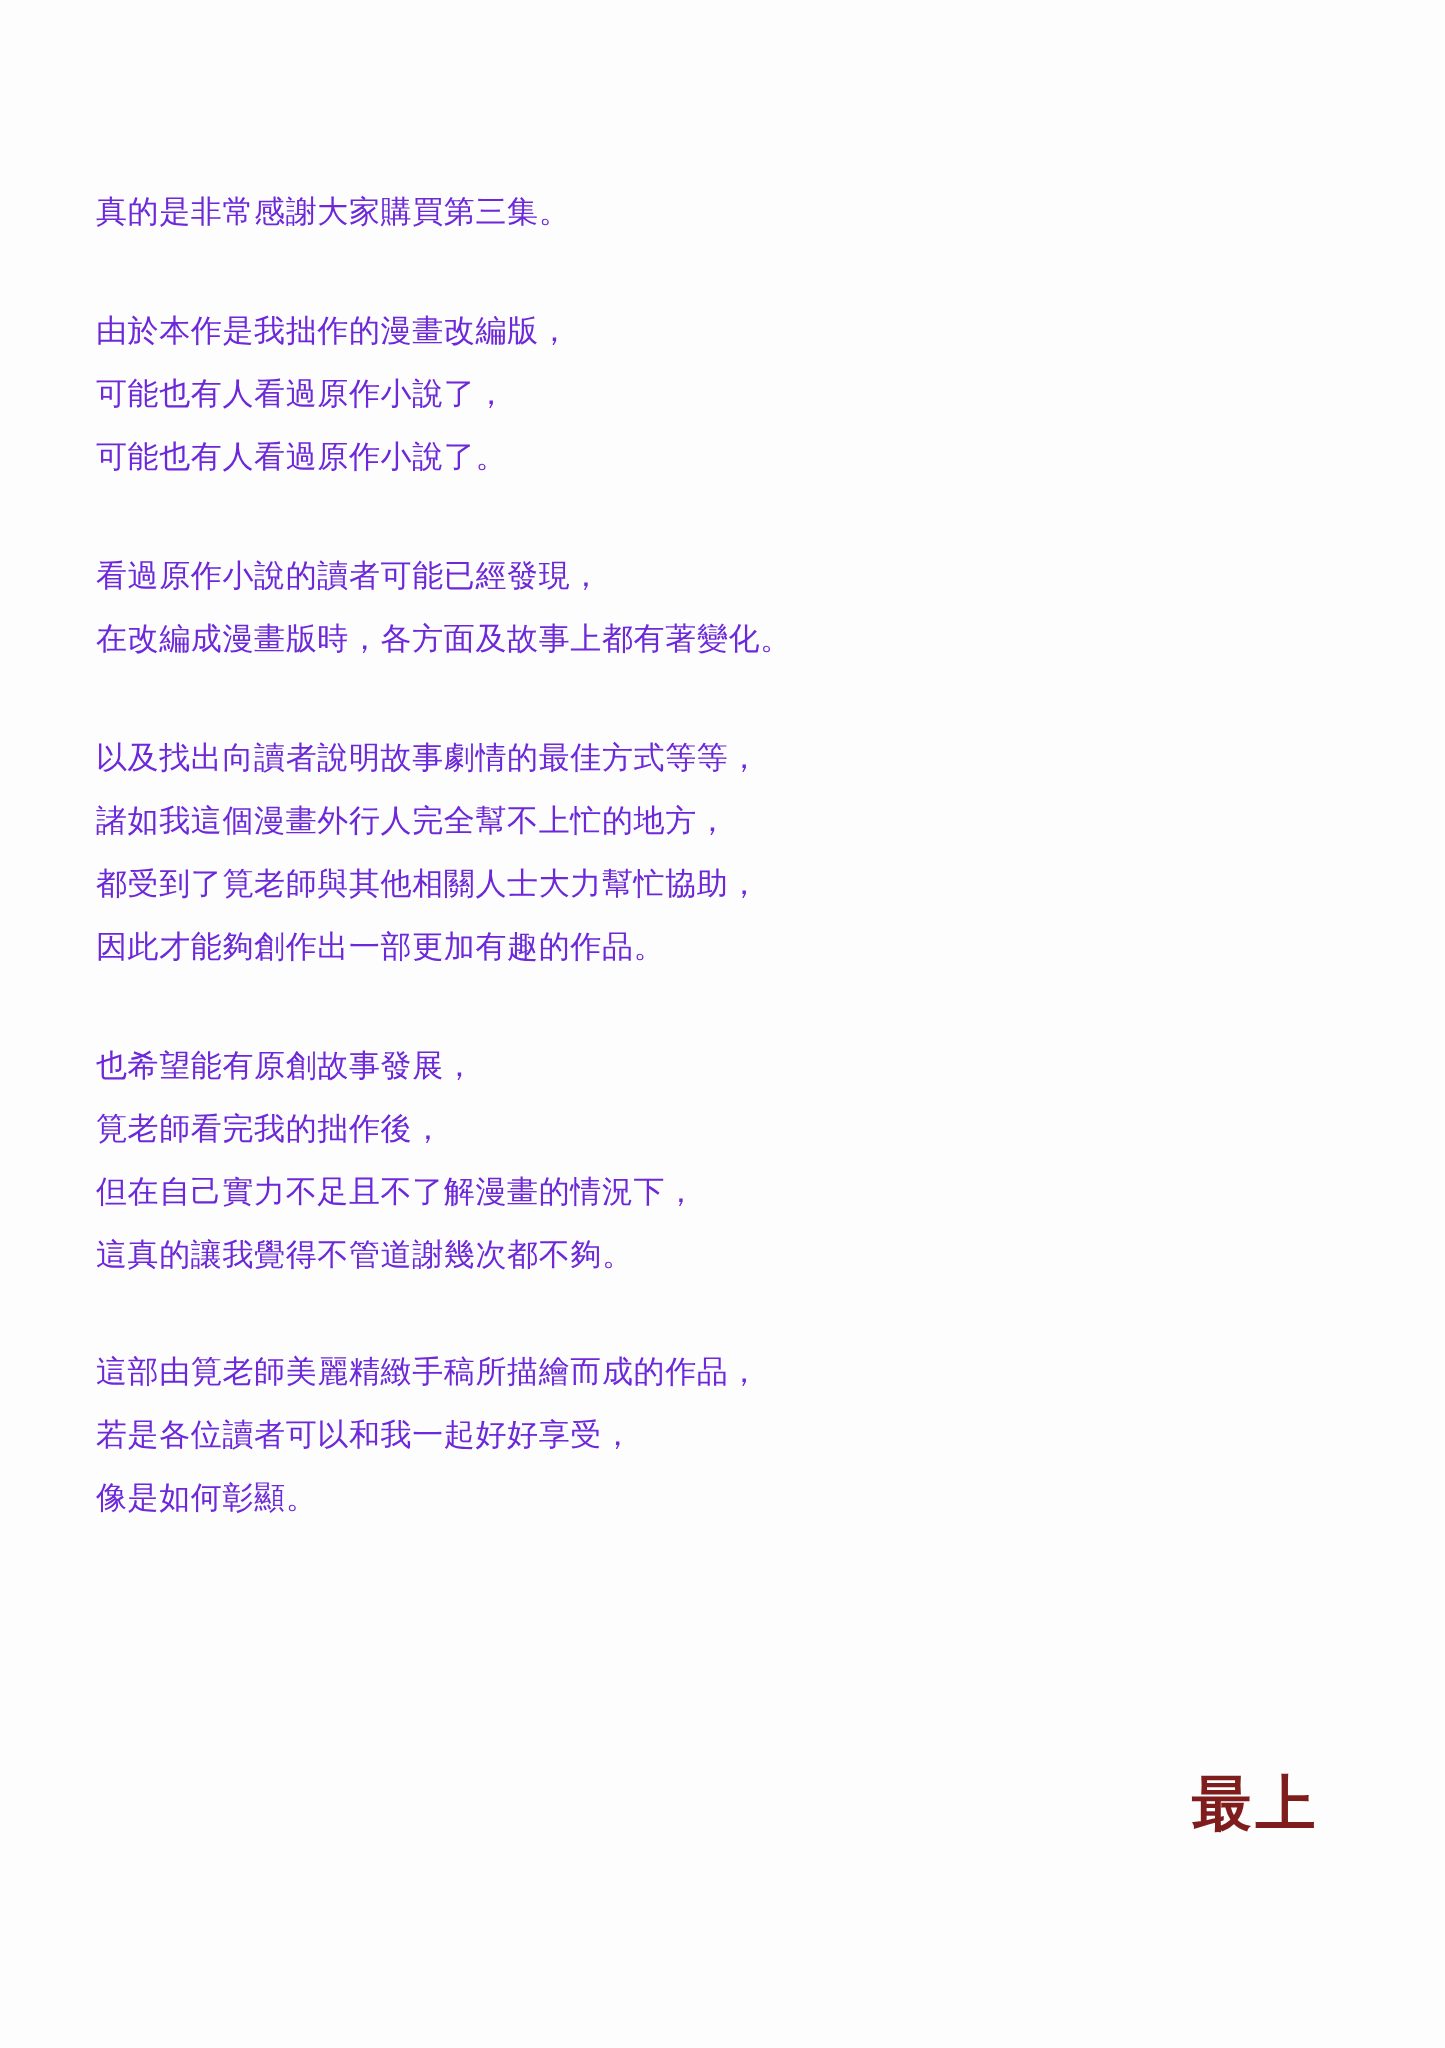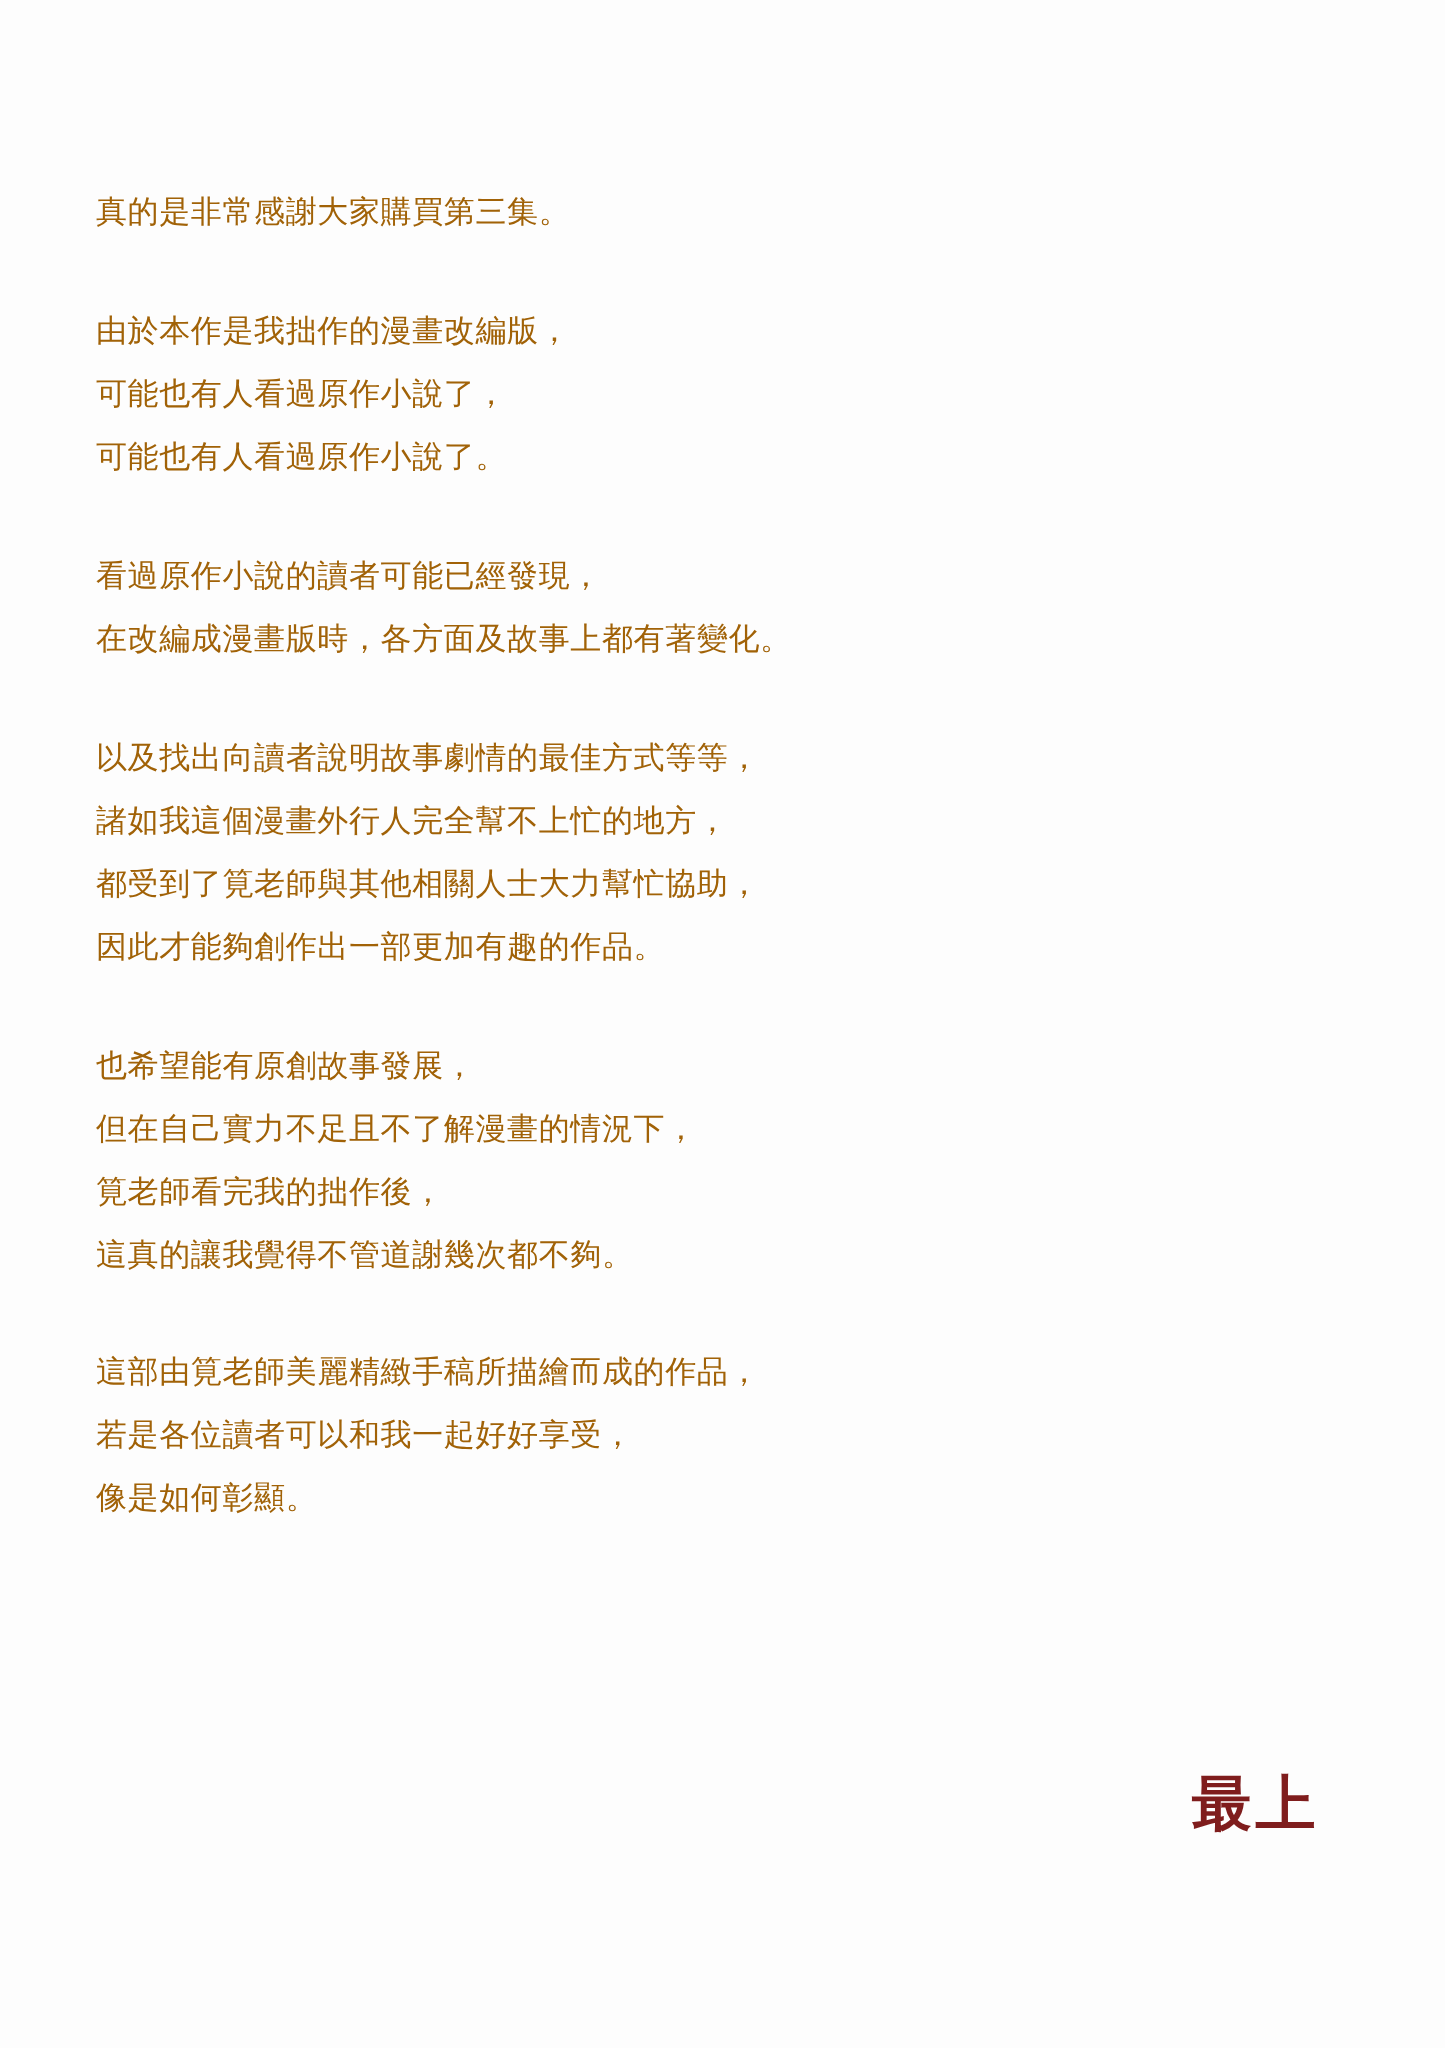--- a/index.html
+++ b/index.html
@@ -31,21 +31,21 @@
     margin: 0 0 56px 0;
   }
   .para:last-of-type {
     margin-bottom: 0;
     font-family: Liberation Mono, monospace;
   }
   .line {
     font-size: 31px;
     line-height: 63px;
     letter-spacing: 0.02em;
-    color: #a16207;
+    color: #6d28d9;
     white-space: pre-wrap;
   }
   .signature-wrap {
     position: absolute;
     right: 126px;
     top: 1770px;
     text-align: right;
   }
   .signature {
     font-size: 60px;
@@ -78,22 +78,22 @@
 
     <div class="para">
       <div class="line">以及找出向讀者說明故事劇情的最佳方式等等，</div>
       <div class="line">諸如我這個漫畫外行人完全幫不上忙的地方，</div>
       <div class="line">都受到了筧老師與其他相關人士大力幫忙協助，</div>
       <div class="line">因此才能夠創作出一部更加有趣的作品。</div>
     </div>
 
     <div class="para">
       <div class="line">也希望能有原創故事發展，</div>
+      <div class="line">筧老師看完我的拙作後，</div>
       <div class="line">但在自己實力不足且不了解漫畫的情況下，</div>
-      <div class="line">筧老師看完我的拙作後，</div>
       <div class="line">這真的讓我覺得不管道謝幾次都不夠。</div>
     </div>
 
     <div class="para">
       <div class="line">這部由筧老師美麗精緻手稿所描繪而成的作品，</div>
       <div class="line">若是各位讀者可以和我一起好好享受，</div>
       <div class="line">像是如何彰顯。</div>
     </div>
 
   </div>

